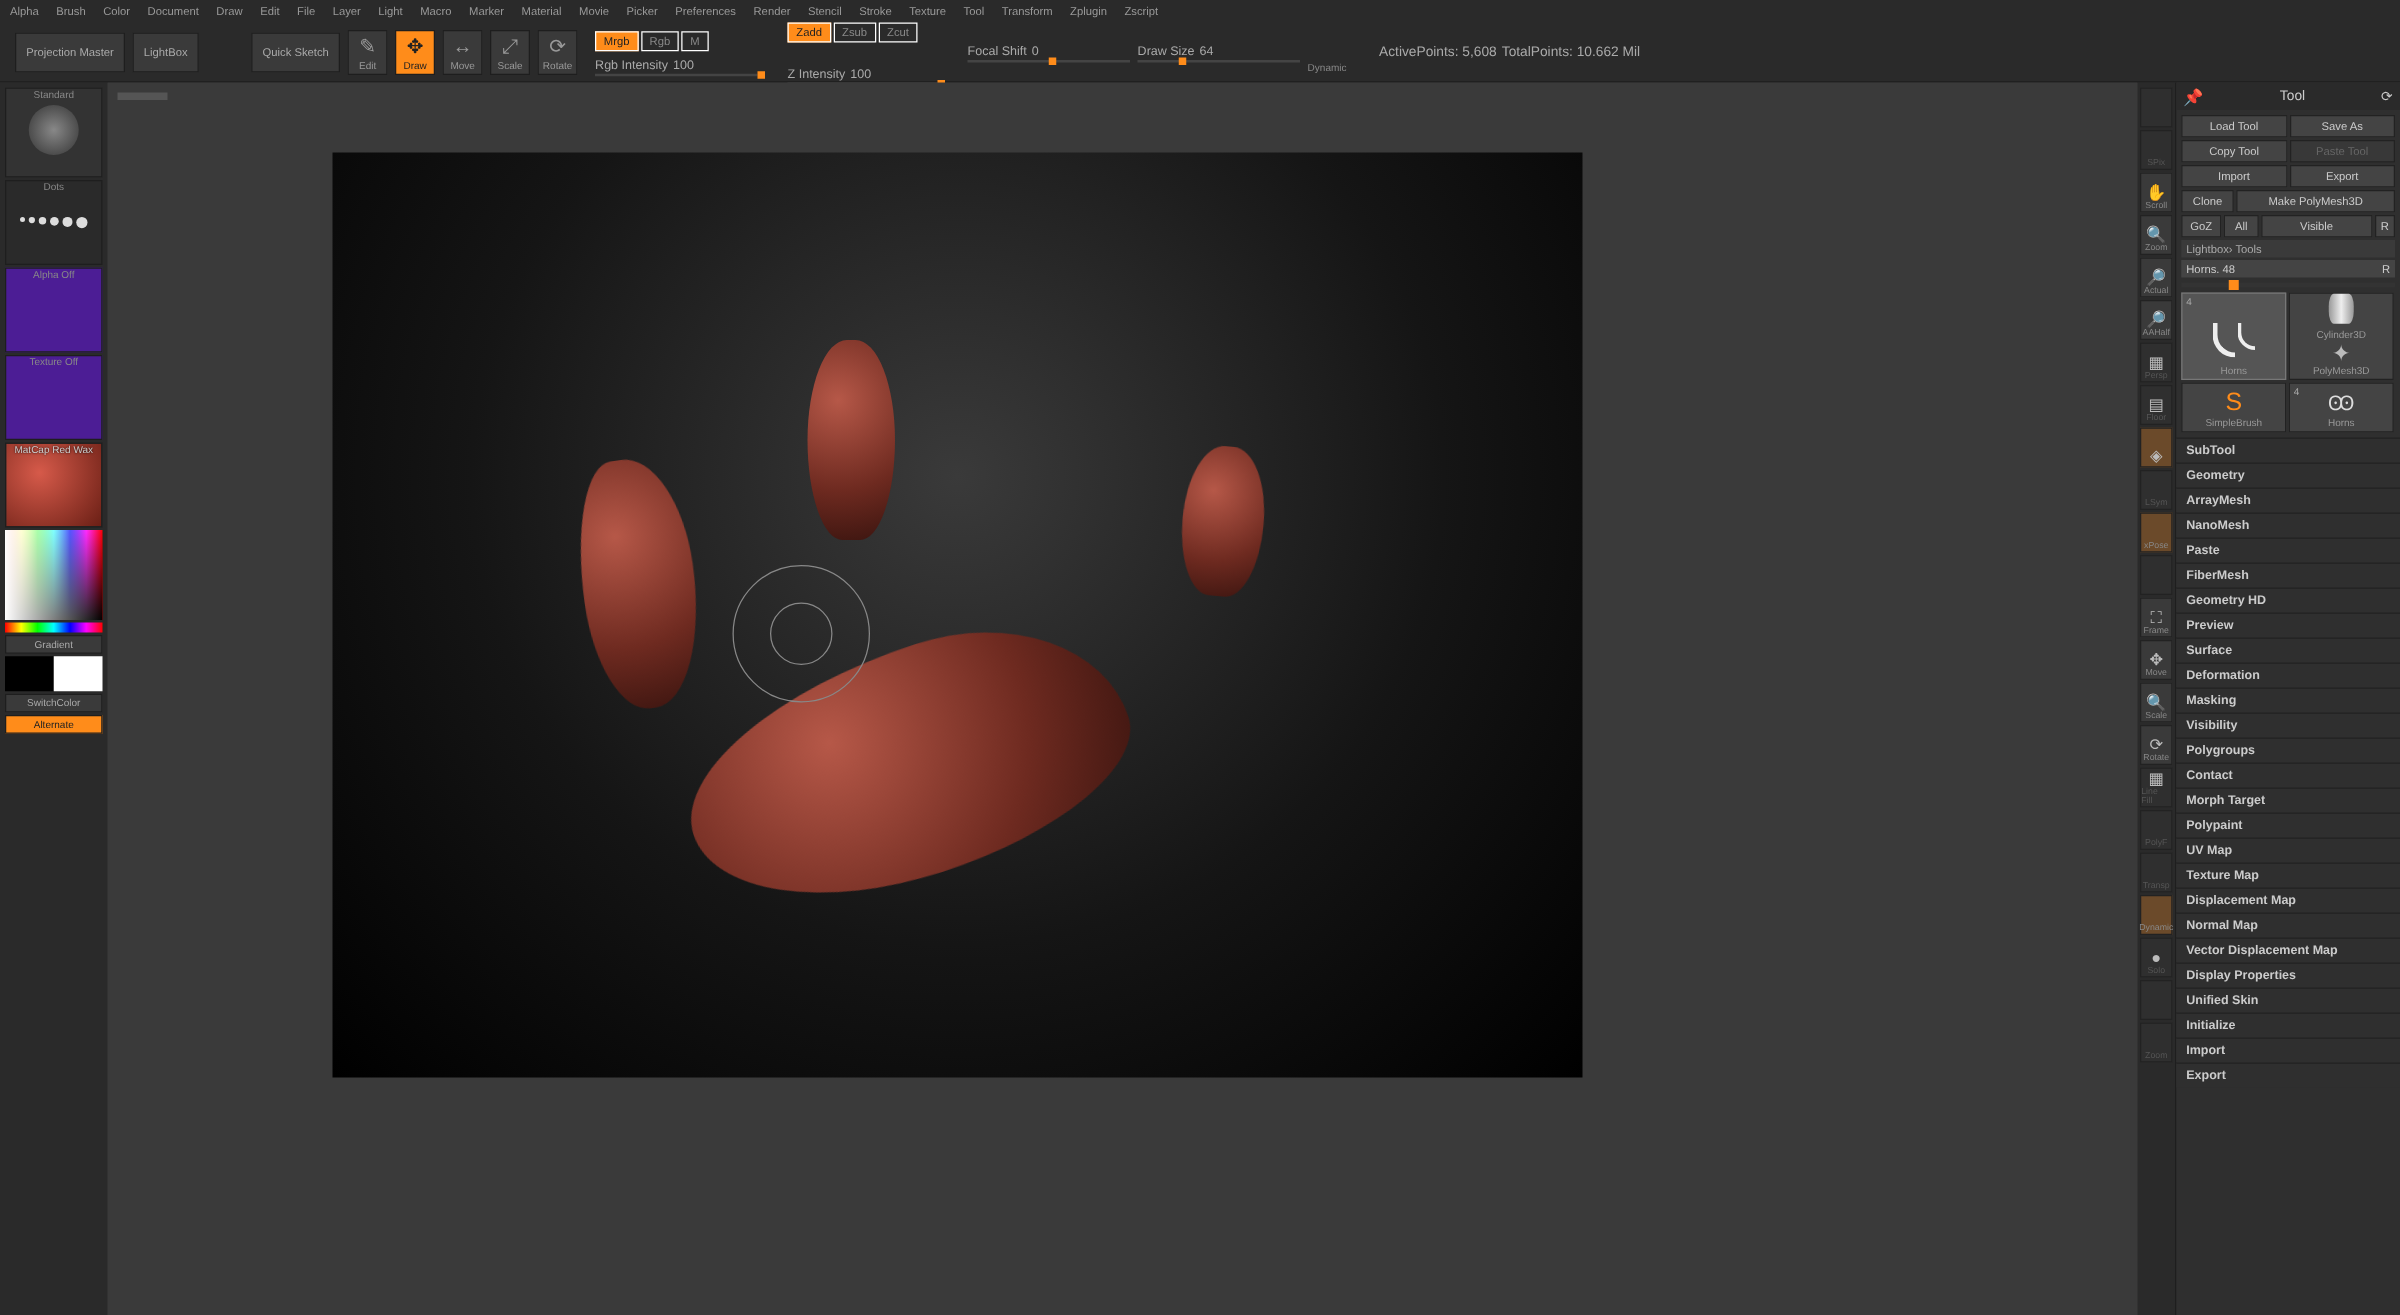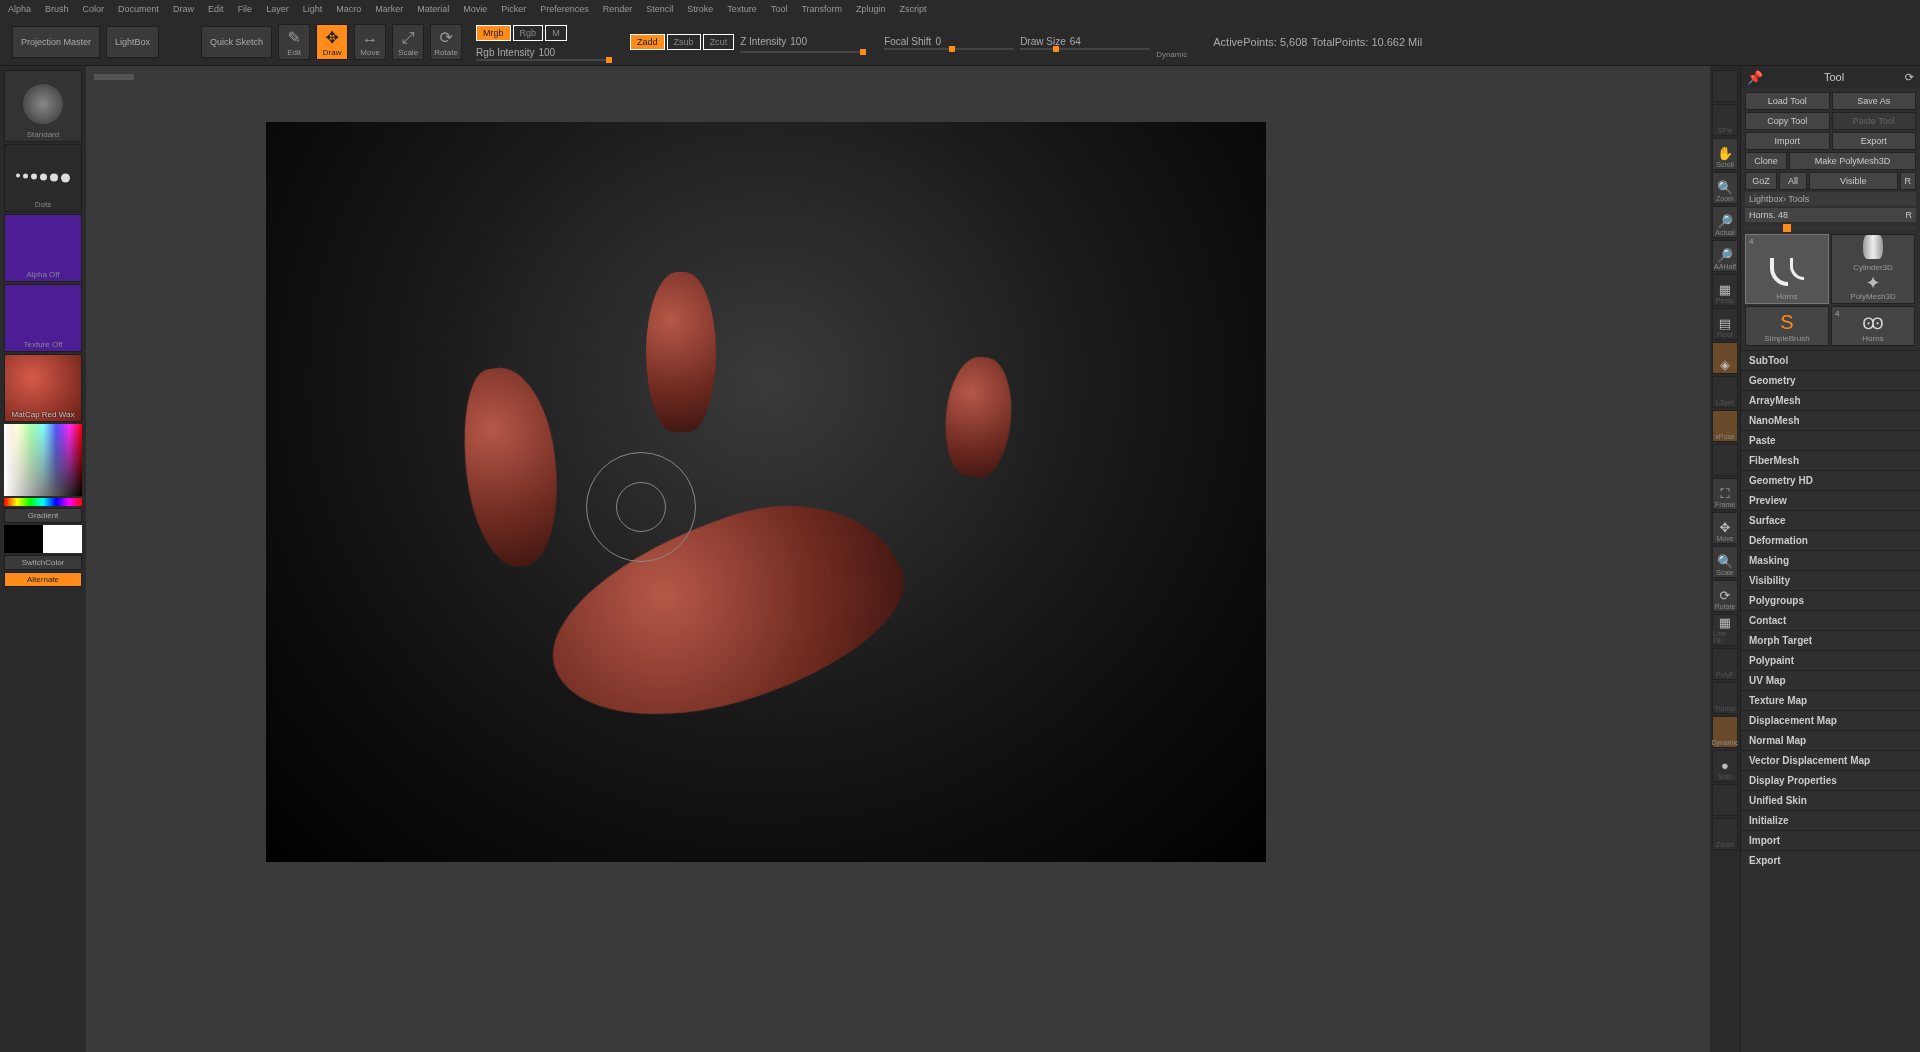--- a/index.html
+++ b/index.html
@@ -21,21 +21,21 @@
 .pill.dark { background: #2a2a2a; color: #888; }
 .slider-row { display: flex; align-items: center; gap: 4px; position: relative; }
 .slider-label { white-space: nowrap; }
 .slider-track { position: absolute; bottom: -3px; left: 0; right: 0; height: 2px; background: #444; }
 .slider-thumb { position: absolute; top: -2px; width: 6px; height: 6px; background: #ff8c1a; }
 .stats { font-size: 11px; color: #aaa; display: flex; flex-direction: row; gap: 4px; margin-left: 20px; }
 
 
 .main { display: flex; height: calc(1052px - 66px); }
 .left-panel { width: 86px; background: #2a2a2a; padding: 4px; display: flex; flex-direction: column; gap: 2px; }
-.swatch { width: 78px; height: 72px; background: #3a3a3a; border: 1px solid #1e1e1e; display: flex; align-items: flex-end; justify-content: center; font-size: 8px; color: #888; padding-bottom: 2px; position: relative; }
+.swatch { width: 78px; height: 72px; background: #3a3a3a; border: 1px solid #1e1e1e; display: flex; justify-content: center; font-size: 8px; color: #888; padding-bottom: 2px; position: relative; }
 .swatch.tall { height: 68px; }
 .swatch.red { background: radial-gradient(circle at 35% 35%, #d65a4a, #6a1f15); }
 .swatch.brush { background: #333; }
 .brush-circle { position: absolute; top: 50%; left: 50%; transform: translate(-50%, -55%); width: 40px; height: 40px; border-radius: 50%; background: radial-gradient(circle, #888 0%, #555 60%, #333 100%); }
 .dots-row { position: absolute; top: 50%; left: 50%; transform: translate(-50%, -50%); display: flex; gap: 3px; }
 .dots-row span { display: inline-block; border-radius: 50%; background: #ddd; }
 .color-picker { width: 78px; height: 72px; position: relative; background: linear-gradient(to right, #fff, rgba(255,255,255,0)), linear-gradient(to top, #000, rgba(0,0,0,0)), linear-gradient(to right, red, yellow, lime, cyan, blue, magenta, red); }
 .hue-strip { width: 78px; height: 8px; background: linear-gradient(to right, red, yellow, lime, cyan, blue, magenta, red); }
 .small-btn { background: #3a3a3a; font-size: 8px; padding: 2px 4px; text-align: center; border: 1px solid #1e1e1e; cursor: pointer; }
 .small-btn.orange { background: #ff8c1a; color: #222; }
@@ -137,21 +137,21 @@
     </div>
     <div class="slider-row" style="width:130px">
       <span class="slider-label">Rgb Intensity</span>
       <span>100</span>
       <div class="slider-track">
           <div class="slider-thumb" style="left:100%"></div>
         </div>
     </div>
   </div>
 
-  <div style="display:flex;flex-direction:row;gap:6px;margin-left:18px">
+  <div style="display:flex;flex-direction:column;gap:20px;margin-left:18px">
     <div style="display:flex;gap:2px">
       <span class="pill orange">Zadd</span>
       <span class="pill dark">Zsub</span>
       <span class="pill dark">Zcut</span>
     </div>
     <div class="slider-row" style="width:120px">
       <span class="slider-label">Z Intensity</span>
       <span>100</span>
       <div class="slider-track">
           <div class="slider-thumb" style="left:100%"></div>

